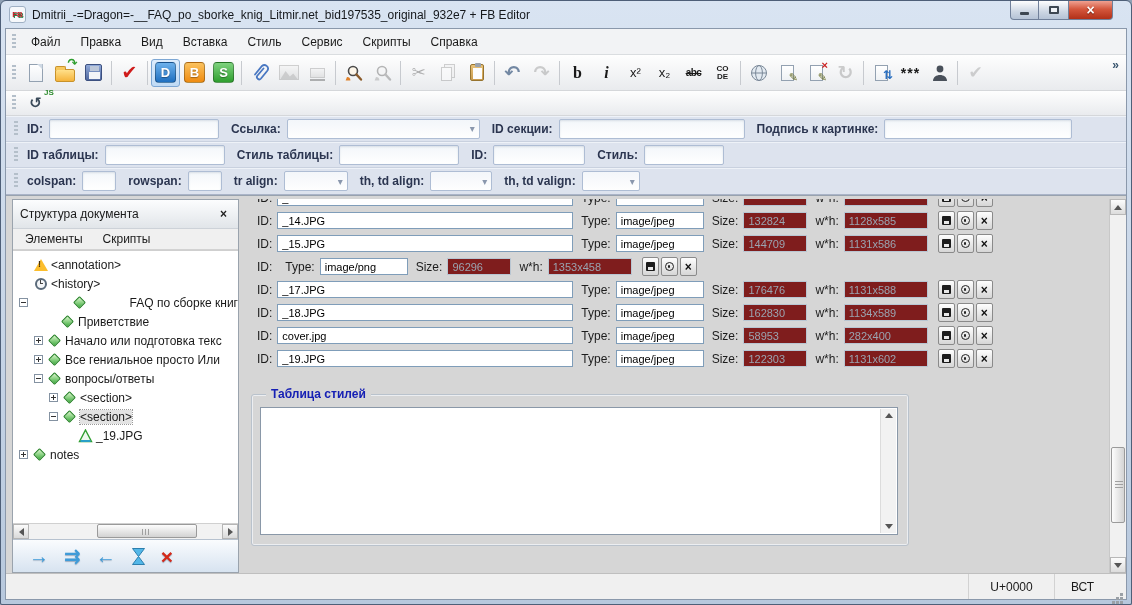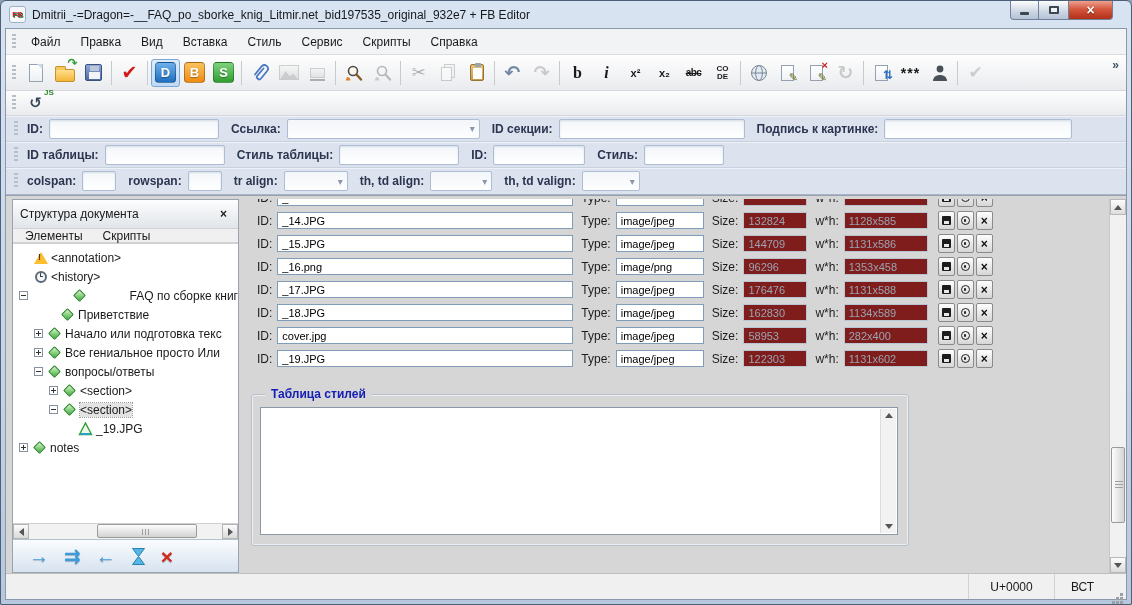--- a/index.html
+++ b/index.html
@@ -37,21 +37,21 @@
     border-radius:3px; border:1px solid transparent; flex:none; }
   .tb-btn.pressed{ border-color:#7da7d4; background:linear-gradient(#ddecfc,#bfdaf5); }
   .tb-btn.disabled{ opacity:.38; filter:grayscale(1); }
   .tb-sep{ width:1px; height:24px; background:#c7cacf; margin:0 3px; flex:none; }
   .overflow{ position:absolute; right:7px; top:3px; font-weight:bold; color:#39556e; }
   .g-red{ color:#cf1b1b; font-size:19px; font-weight:bold; }
   .g-undo{ color:#7388a3; font-size:19px; font-weight:bold; line-height:1; }
   .g-cut{ color:#3a3a3a; font-size:17px; }
   .g-bold{ font-weight:bold; font-size:16px; font-family:"Liberation Serif",serif; }
   .g-italic{ font-style:italic; font-weight:bold; font-size:16px; font-family:"Liberation Serif",serif; }
-  .g-script{ font-weight:bold; font-size:11px; }
+  .g-script{ font-weight:normal; font-size:13px; }
   .g-strike{ text-decoration:line-through; font-size:10px; font-weight:bold; letter-spacing:-.5px; }
   .g-code{ font-size:8px; line-height:8px; font-weight:bold; white-space:pre; text-align:center; }
   .g-stars{ font-weight:bold; font-size:14px; letter-spacing:1px; }
   .g-spell{ color:#6f9a74; font-size:17px; font-weight:bold; }
   .tile{ width:21px; height:21px; border-radius:4px; color:#fff; font-weight:bold; font-size:13px;
     display:flex; align-items:center; justify-content:center; border:1px solid rgba(0,0,0,.28);
     text-shadow:0 1px 1px rgba(0,0,0,.35); }
   .t-d{ background:linear-gradient(#6db1ec,#1e6fc0); }
   .t-b{ background:linear-gradient(#fbc25e,#ef8b10); }
   .t-s{ background:linear-gradient(#7fd37f,#2e9e2e); }
@@ -95,21 +95,21 @@
   .finput{ height:20px; border:1px solid #aebdd4; border-radius:2px; background:linear-gradient(#f3f6fa,#fff);
     box-shadow:inset 0 1px 2px rgba(90,110,140,.18); padding:0 4px; font:11px "Liberation Sans",sans-serif; }
   .cmb{ height:20px; border:1px solid #aebdd4; border-radius:2px; background:linear-gradient(#f3f6fa,#fefefe);
     display:inline-flex; align-items:center; justify-content:flex-end; flex:none; }
   .cmb-arrow{ color:#8a97ad; font-size:10px; padding:0 4px; }
   
   .workspace{ flex:1; display:flex; background:#d6d6d6; border-top:1px solid #98a2ae; padding:3px 0 0 6px; gap:6px; min-height:0; }
   .sidebar{ width:227px; display:flex; flex-direction:column; background:#f0f0f0; border:1px solid #9aa3ad; flex:none; }
   .sb-header{ height:21px; display:flex; align-items:center; padding:14px 7px; background:linear-gradient(#fcfdfe,#e1e5e9); border-bottom:1px solid #cdd2d8; }
   .sb-close{ margin-left:auto; width:15px; text-align:center; font-weight:bold; color:#222; }
-  .sb-tabs{ height:14px; display:flex; align-items:center; gap:20px; padding:0 12px; border-bottom:1px solid #d2d2d2; }
+  .sb-tabs{ height:21px; display:flex; align-items:center; gap:20px; padding:0 12px; border-bottom:1px solid #d2d2d2; }
   .tree{ flex:1; background:#fff; border-top:1px solid #cfcfcf; overflow:hidden; padding-top:4px; }
   .tree-row{ display:flex; align-items:center; height:19px; white-space:nowrap; overflow:hidden; }
   .exp{ width:9px; height:9px; border:1px solid #8492a2; background:#fff; margin-right:4px; position:relative; flex:none; }
   .exp::before{ content:""; position:absolute; left:1px; right:1px; top:3px; height:1px; background:#333; }
   .exp.plus::after{ content:""; position:absolute; top:1px; bottom:1px; left:3px; width:1px; background:#333; }
   .exp-spacer{ width:14px; flex:none; }
   .ti{ width:15px; height:14px; flex:none; position:relative; display:inline-flex; align-items:center; justify-content:center; }
   .ti-warn{ width:0; height:0; border-left:7px solid transparent; border-right:7px solid transparent; border-bottom:12px solid #fcbe2d; }
   .ti-warn::after{ content:"!"; position:absolute; top:1px; left:5px; font-size:9px; font-weight:bold; color:#4a3208; }
   .ti-clock{ width:12px; height:12px; border:2px solid #5a6a7a; border-radius:50%; background:#f4f6f8; position:relative; }
@@ -578,21 +578,20 @@
                 <button class="mini">
                   <span class="mb-circle"></span>
                 </button>
                 <button class="mini">
                   <span class="x">×</span>
                 </button>
               </span>
             </div>
             <div class="bin-row">
               <span class="bl">ID:</span>
-              <input class="bi w-id" value="_16.png" style="">
               <span class="bl">Type:</span>
               <input class="bi w-type" value="image/png" style="">
               <span class="bl">Size:</span>
               <input class="bi w-size dis" disabled="" value="96296" style="">
               <span class="bl">w*h:</span>
               <input class="bi w-wh dis" disabled="" value="1353x458" style="">
               <span class="btn-group">
                 <button class="mini">
                   <span class="mb-floppy"></span>
                 </button>

